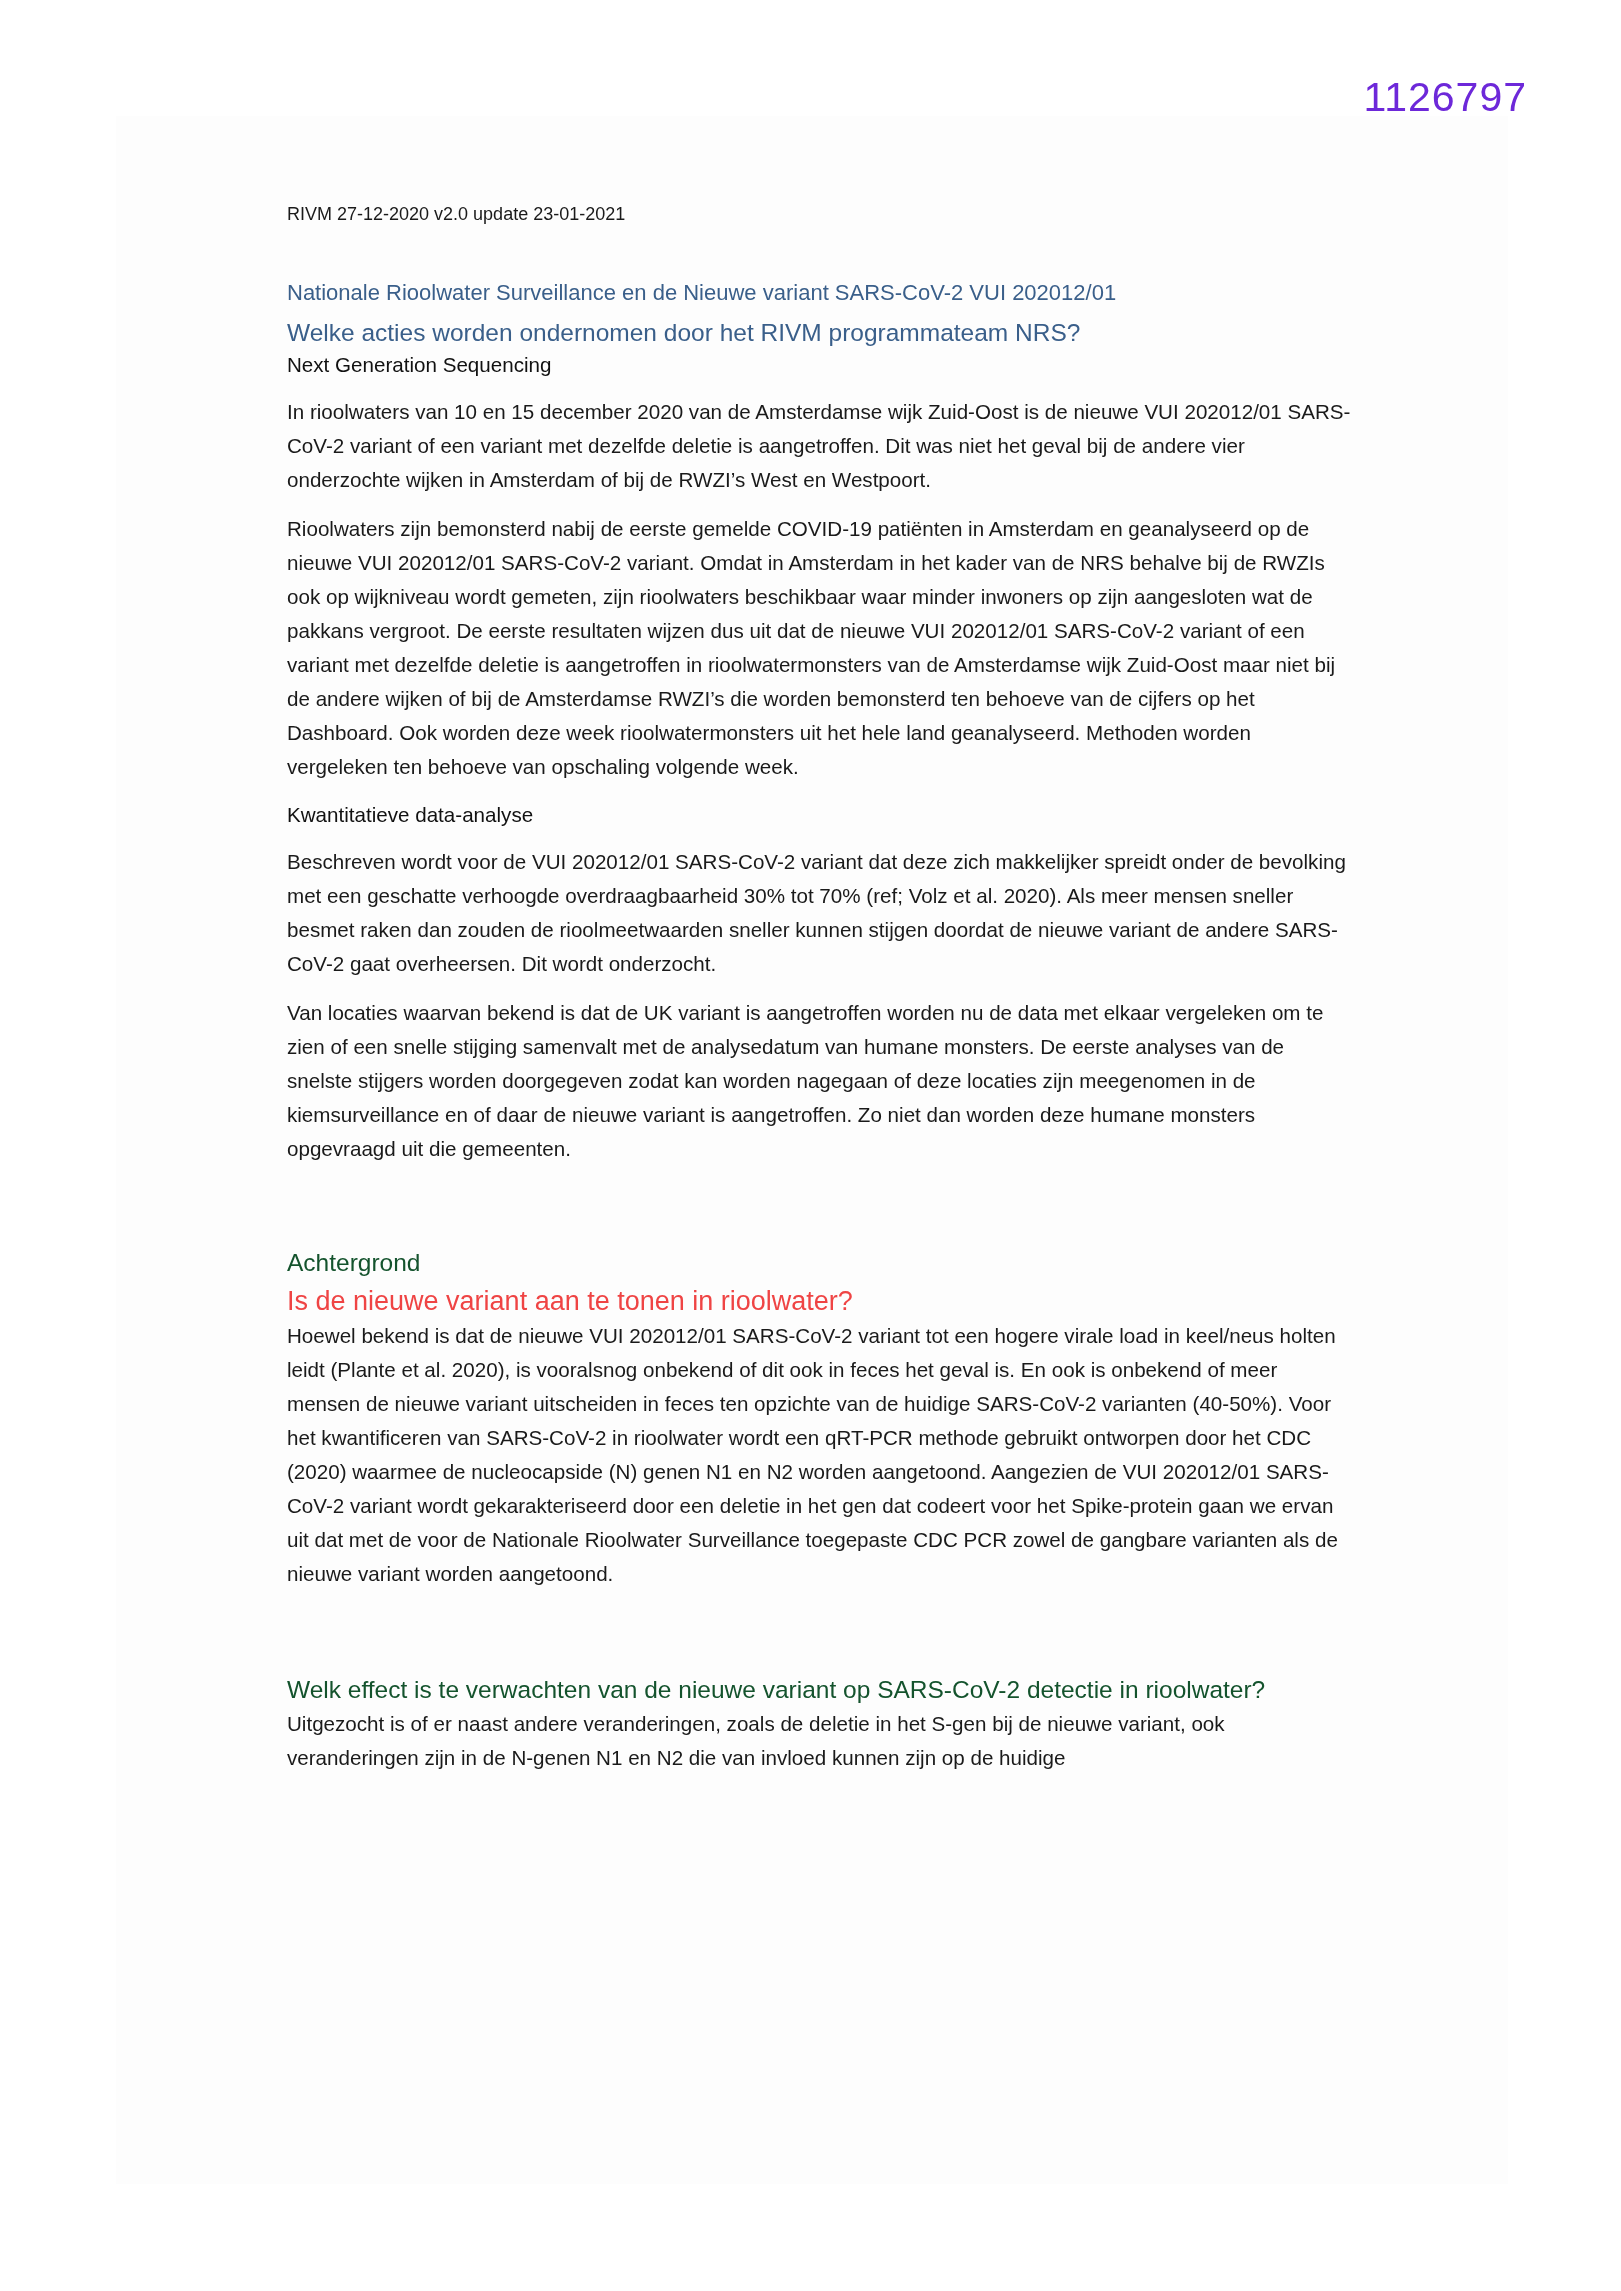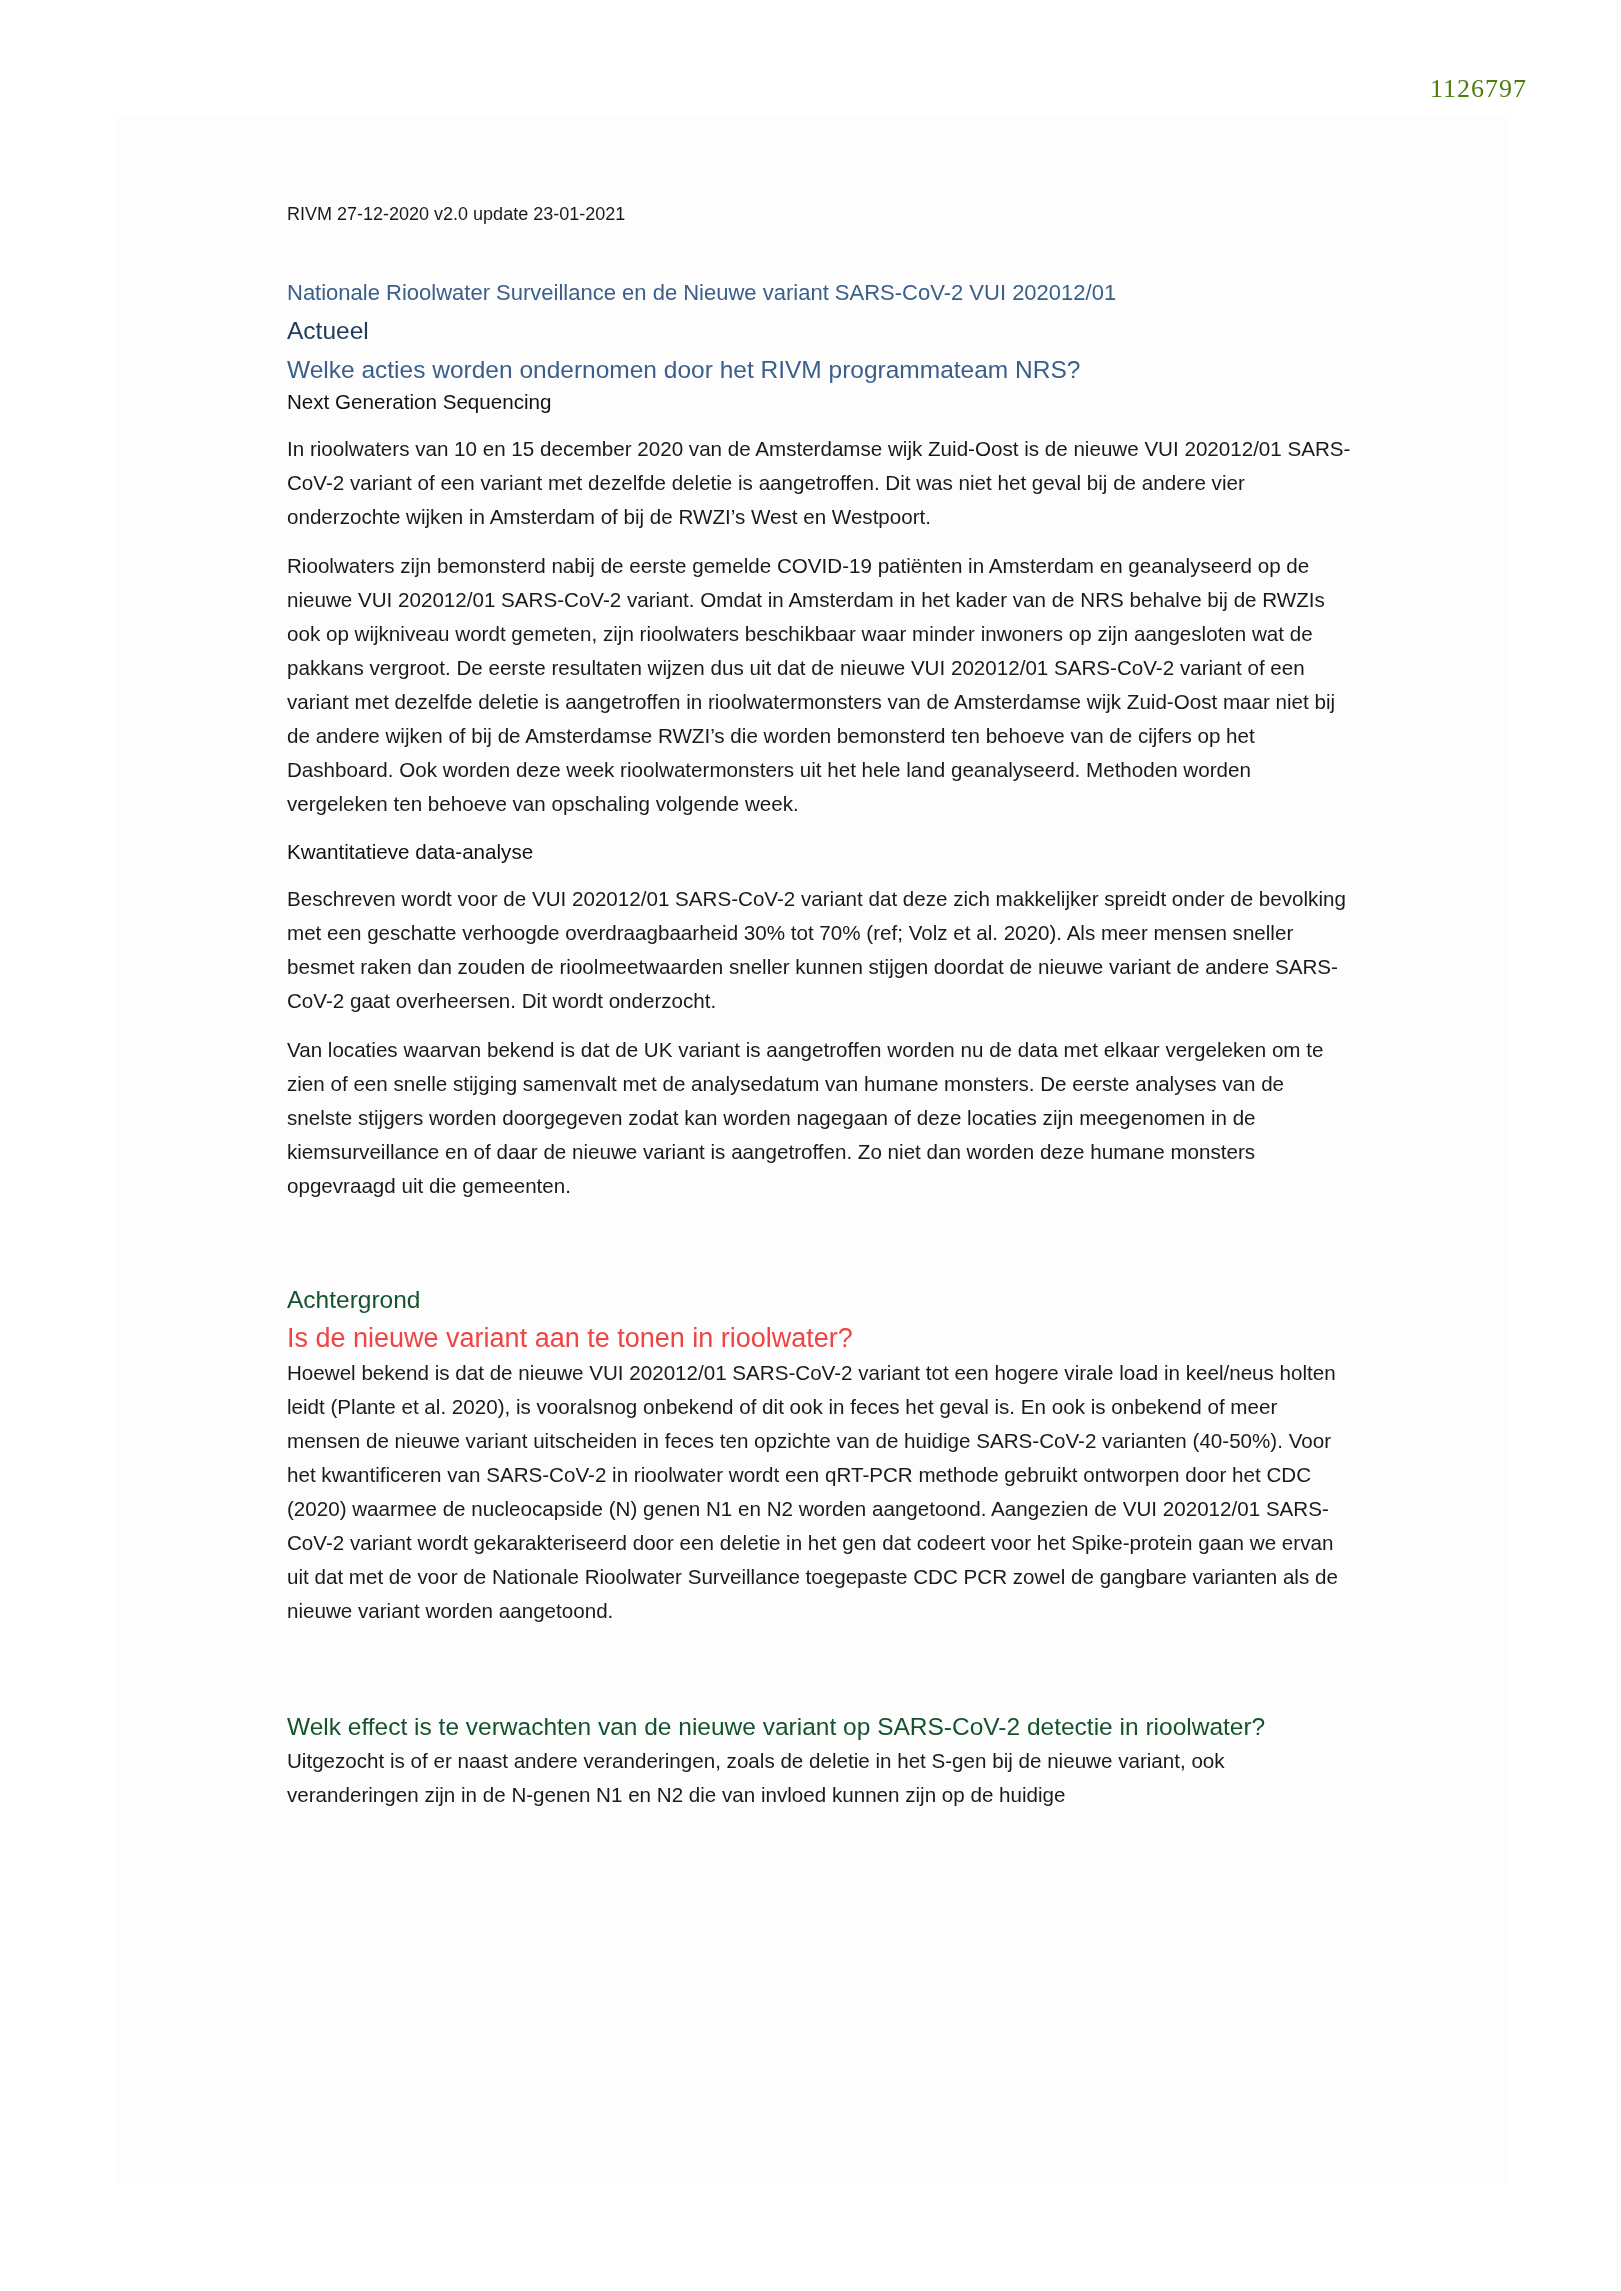--- a/index.html
+++ b/index.html
@@ -1,21 +1,21 @@
 <!DOCTYPE html>
 <html><head>
 <meta charset="utf-8">
 <style>
   html, body { margin: 0; padding: 0; background: #ffffff; }
   body { width: 1621px; height: 2292px; position: relative; overflow: hidden;
          font-family: "Liberation Sans", sans-serif; color: #1a1a1a; }
   .page-shade { position: absolute; left: 116px; top: 116px; width: 1392px; height: 2068px;
                 background: #fdfdfd; }
-  .doc-id { position: absolute; right: 94px; top: 74px; font-size: 26px; color: #4d7c0f;
-            font-family: Liberation Serif, serif; letter-spacing: 1px; }
+  .doc-id { position: absolute; right: 94px; top: 74px; font-size: 41px; color: #6d28d9;
+            font-family: Liberation Sans, sans-serif; letter-spacing: 1px; }
   .content { position: absolute; left: 287px; top: 200px; width: 1068px; }
   .meta { font-size: 18px; margin: 0 0 45px 0; line-height: 29px; color: #1a1a1a; }
   .h-title { font-size: 22px; color: #3a5f8a; margin: 0; line-height: 37px; font-weight: normal; }
   .h-actueel { font-size: 24.5px; color: #1f3a5a; margin: 2px 0 0 0; line-height: 35px; font-weight: normal; }
   .h-sub { font-size: 24.5px; color: #3a5f8a; margin: 3.9px 0 0 0; line-height: 35px; font-weight: normal; }
   .h-under { font-size: 20.6px; margin: 0 0 15.7px 0; line-height: 29px; color: #111; }
   p.body { font-size: 20.6px; line-height: 34px; margin: 0 0 15.7px 0; color: #1a1a1a; }
   .h-under-2 { margin-top: 8px; }
   .spacer-lg { height: 63px; }
   .spacer-md { height: 65px; }
@@ -27,21 +27,20 @@
 <body>
 
 <div class="page-shade"></div>
 
 <div class="doc-id">1126797</div>
 
 <div class="content">
   <div class="meta">RIVM 27-12-2020 v2.0 update 23-01-2021</div>
 
   <h1 class="h-title">Nationale Rioolwater Surveillance en de Nieuwe variant SARS-CoV-2 VUI 202012/01</h1>
-  <h2 class="h-actueel">Actueel</h2>
   <h3 class="h-sub">Welke acties worden ondernomen door het RIVM programmateam NRS?</h3>
 
   <div class="h-under">Next Generation Sequencing</div>
   <p class="body">In rioolwaters van 10 en 15 december 2020 van de Amsterdamse wijk Zuid-Oost is de nieuwe VUI 202012/01 SARS-CoV-2 variant of een variant met dezelfde deletie is aangetroffen. Dit was niet het geval bij de andere vier onderzochte wijken in Amsterdam of bij de RWZI’s West en Westpoort.</p>
   <p class="body">Rioolwaters zijn bemonsterd nabij de eerste gemelde COVID-19 patiënten in Amsterdam en geanalyseerd op de nieuwe VUI 202012/01 SARS-CoV-2 variant. Omdat in Amsterdam in het kader van de NRS behalve bij de RWZIs ook op wijkniveau wordt gemeten, zijn rioolwaters beschikbaar waar minder inwoners op zijn aangesloten wat de pakkans vergroot. De eerste resultaten wijzen dus uit dat de nieuwe VUI 202012/01 SARS-CoV-2 variant of een variant met dezelfde deletie is aangetroffen in rioolwatermonsters van de Amsterdamse wijk Zuid-Oost maar niet bij de andere wijken of bij de Amsterdamse RWZI’s die worden bemonsterd ten behoeve van de cijfers op het Dashboard. Ook worden deze week rioolwatermonsters uit het hele land geanalyseerd. Methoden worden vergeleken ten behoeve van opschaling volgende week.</p>
 
   <div class="h-under h-under-2">Kwantitatieve data-analyse</div>
   <p class="body">Beschreven wordt voor de VUI 202012/01 SARS-CoV-2 variant dat deze zich makkelijker spreidt onder de bevolking met een geschatte verhoogde overdraagbaarheid 30% tot 70% (ref; Volz et al. 2020). Als meer mensen sneller besmet raken dan zouden de rioolmeetwaarden sneller kunnen stijgen doordat de nieuwe variant de andere SARS-CoV-2 gaat overheersen. Dit wordt onderzocht.</p>
   <p class="body">Van locaties waarvan bekend is dat de UK variant is aangetroffen worden nu de data met elkaar vergeleken om te zien of een snelle stijging samenvalt met de analysedatum van humane monsters. De eerste analyses van de snelste stijgers worden doorgegeven zodat kan worden nagegaan of deze locaties zijn meegenomen in de kiemsurveillance en of daar de nieuwe variant is aangetroffen. Zo niet dan worden deze humane monsters opgevraagd uit die gemeenten.</p>
 

